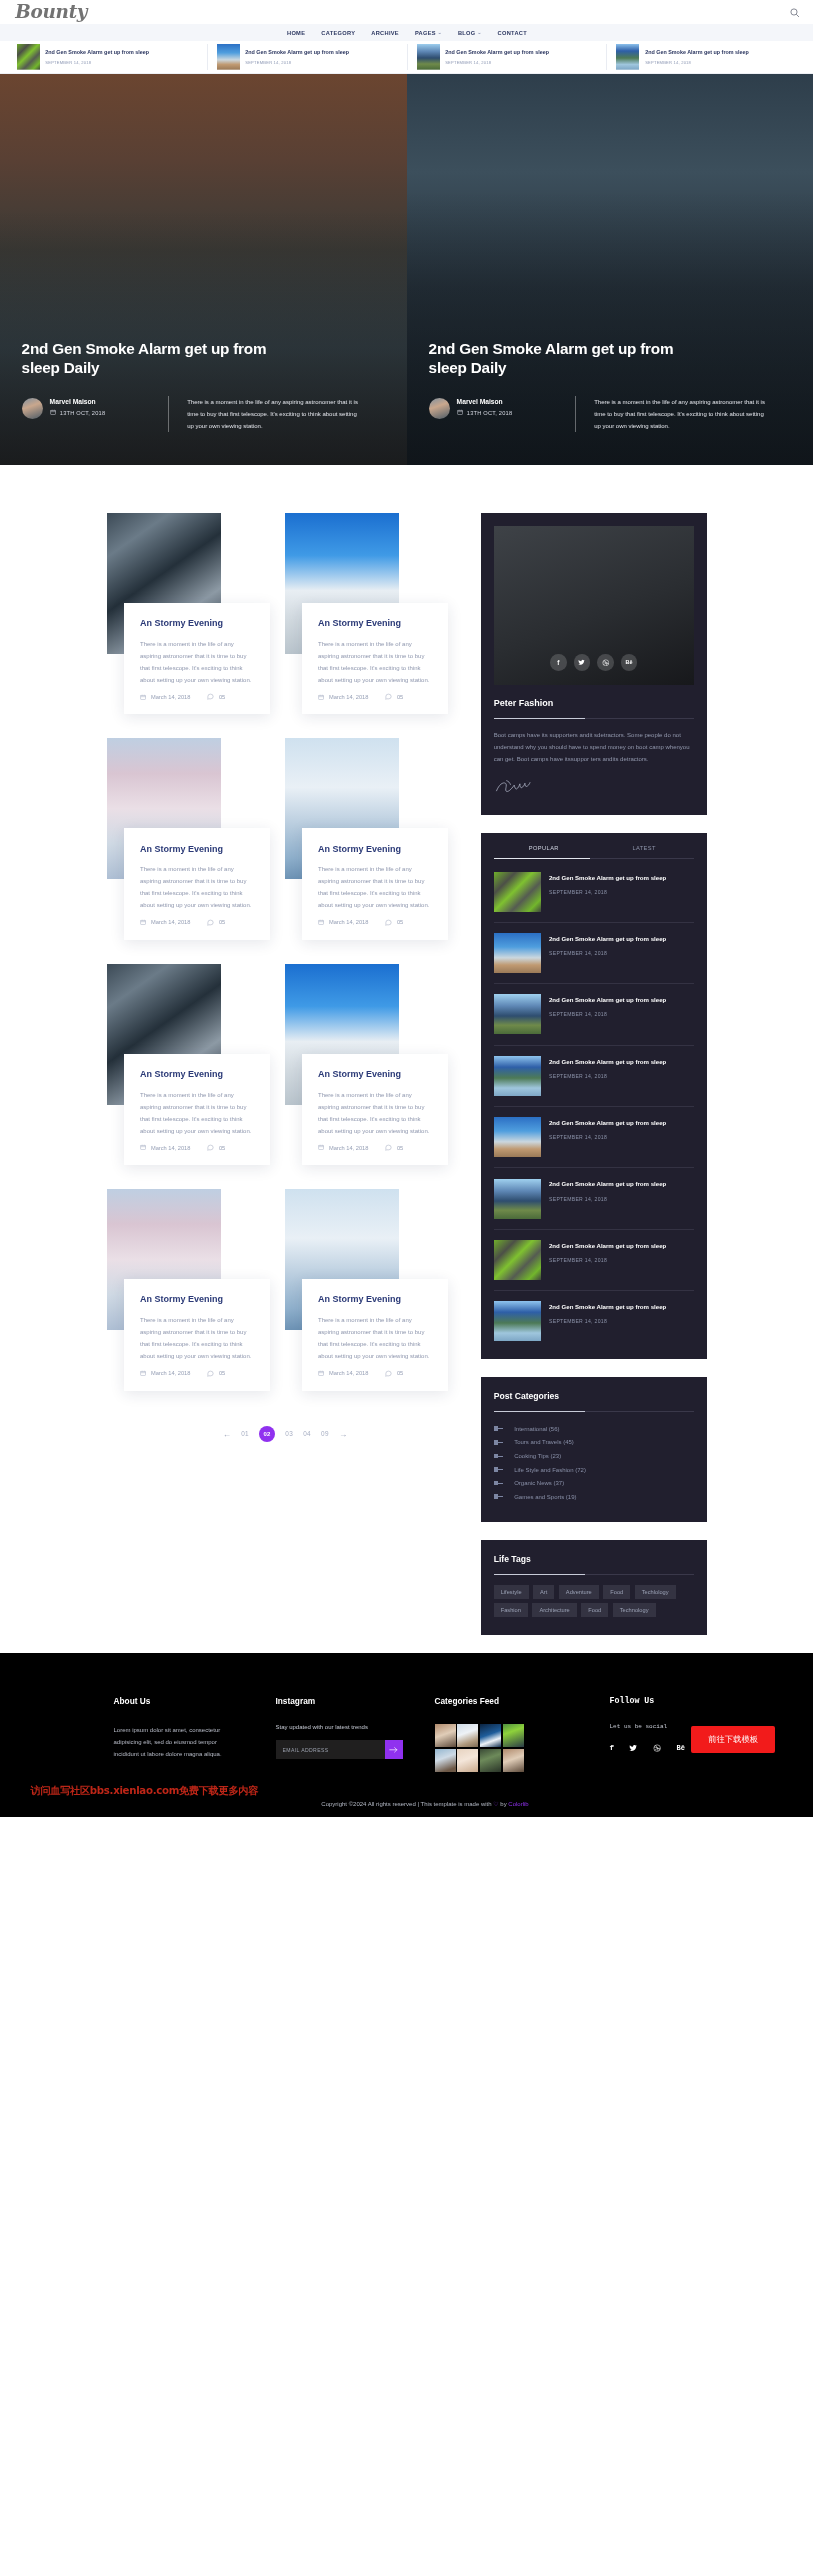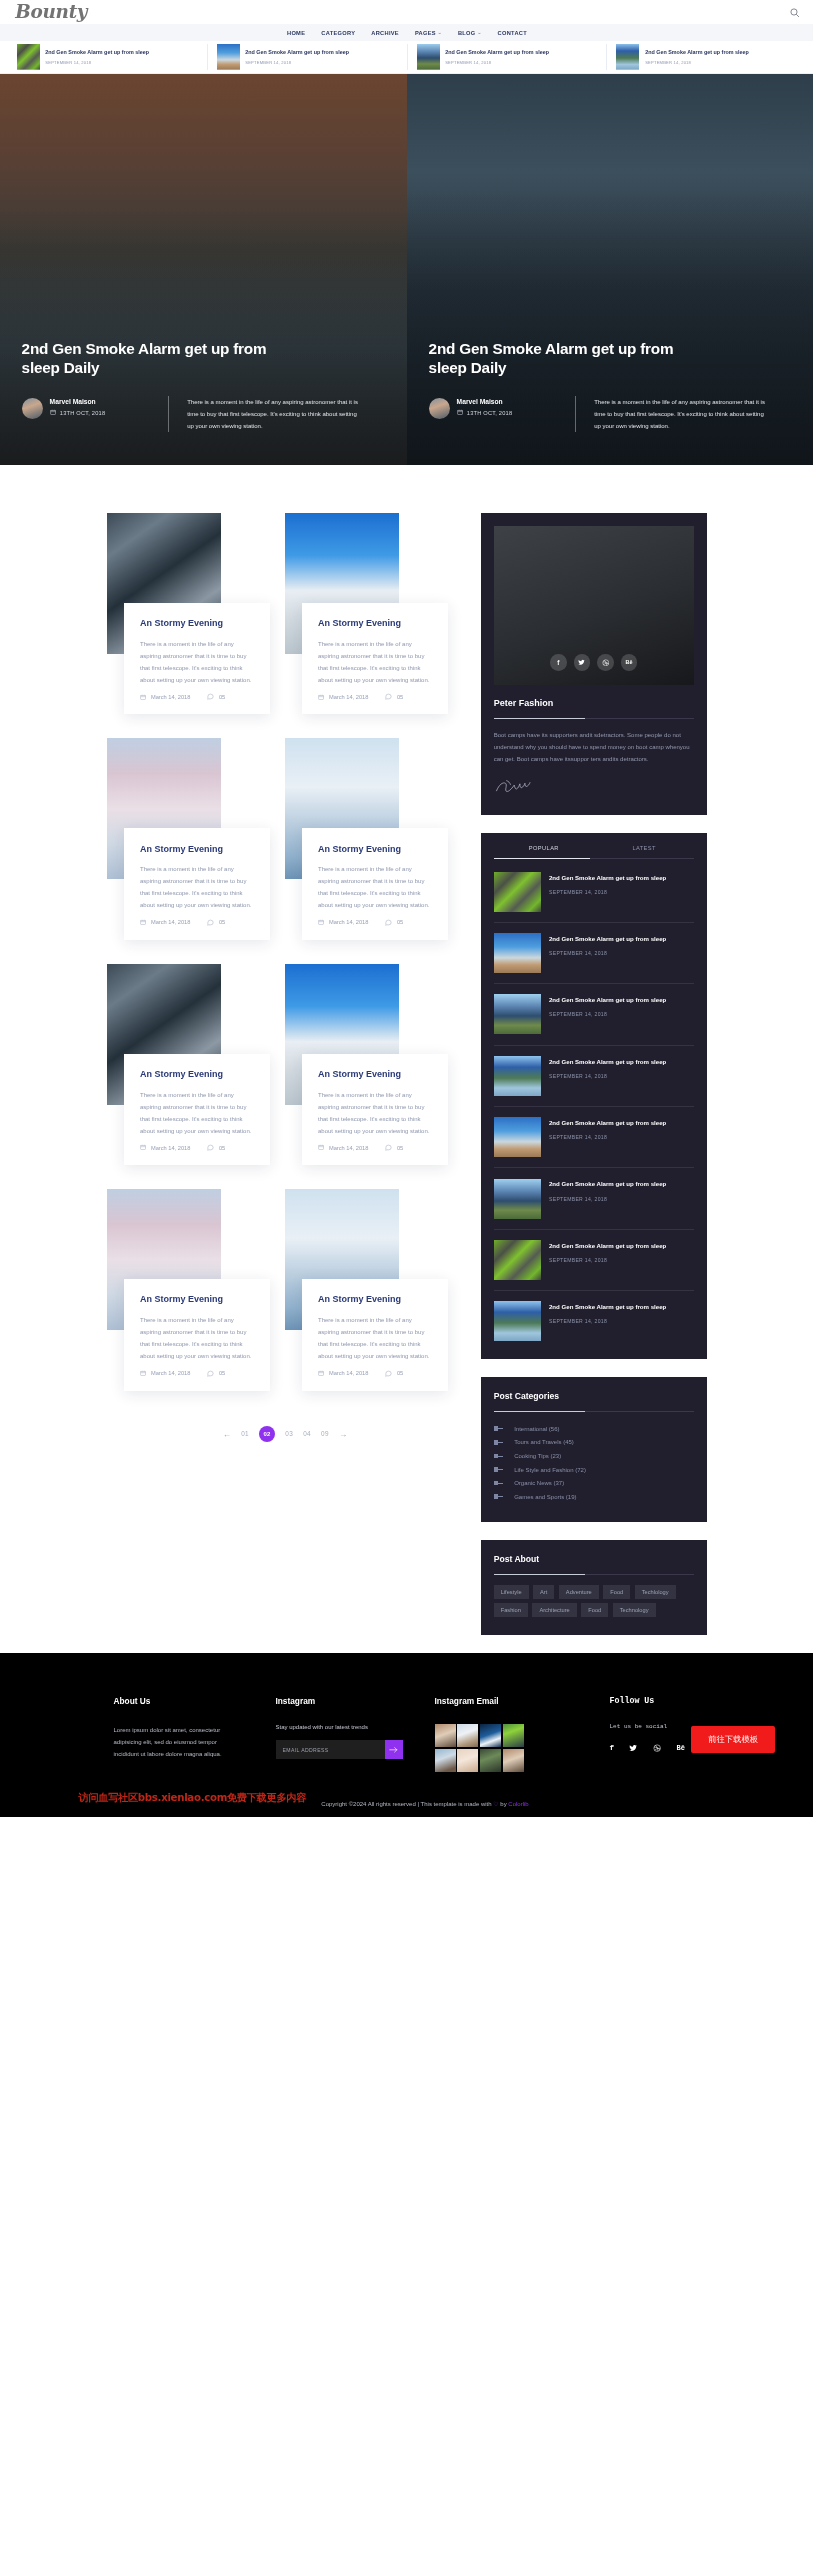--- a/index.html
+++ b/index.html
@@ -202,23 +202,23 @@
   }
   .copyright .heart{ color:#9031ef; }
   .copyright .brand{ color:#9031ef; }
   .dl-btn{
     position:absolute; right:39px; bottom:64px;
     background:#f21b1b; color:#fff; font-size:8.3px;
     padding:8.3px 17px; border-radius:1.9px;
     font-family:"DejaVu Sans", sans-serif;
   }
   .wm{
-    position:absolute; left:30.5px; bottom:12px;
+    position:absolute; left:30.5px; bottom:19px;
     color:#cf2a1a; font-weight:700; font-size:10.2px; opacity:.92;
-    font-family:"DejaVu Sans", sans-serif; letter-spacing:-0.3px;margin-left:48px;
+    font-family:"DejaVu Sans", sans-serif; letter-spacing:-0.3px;
   }
   footer{ position:relative;padding-left:36px; }
   svg{ display:block; }
 </style>
 </head>
 <body>
 
 <div class="header-top">
   <a class="logo">Bounty</a>
   <span class="search-btn">
@@ -699,21 +699,21 @@
             <span class="cat-bullet">
               <span class="cat-sq"></span>
               <span class="cat-dash"></span>
             </span>
             <span style="margin-left:5.1px;">Games and Sports (19)</span>
           </a>
         </div>
     </div>
 
     <div class="widget widget-tags">
-      <div class="widget-heading">Post About</div>
+      <div class="widget-heading">Life Tags</div>
       <div class="wrule"></div>
       <div class="tag-wrap" id="tag-list">
           <a class="tag">Lifestyle</a>
           <a class="tag">Art</a>
           <a class="tag">Adventure</a>
           <a class="tag">Food</a>
           <a class="tag">Techlology</a>
           <a class="tag">Fashion</a>
           <a class="tag">Architecture</a>
           <a class="tag">Food</a>
@@ -740,21 +740,21 @@
         <button class="news-go">
           <svg width="9" height="7.6" viewBox="0 0 24 20" fill="none" stroke="#fff" stroke-width="1.8" stroke-linecap="round">
               <line x1="2" y1="10" x2="21" y2="10"></line>
               <polyline points="15,4 21,10 15,16"></polyline>
             </svg>
         </button>
       </div>
     </div>
 
     <div class="fcol fc3">
-      <div class="fheading">Instagram Email</div>
+      <div class="fheading">Categories Feed</div>
       <div class="insta-grid" id="insta-grid">
           <div class="insta-cell" style="background-image: linear-gradient(160deg, rgb(176, 138, 108) 0%, rgb(224, 205, 184) 45%, rgb(93, 74, 58) 100%);"></div>
           <div class="insta-cell" style="background-image: linear-gradient(160deg, rgb(207, 219, 230) 0%, rgb(238, 242, 246) 40%, rgb(176, 154, 126) 75%, rgb(125, 106, 83) 100%);"></div>
           <div class="insta-cell" style="background-image: linear-gradient(160deg, rgb(11, 35, 64) 0%, rgb(30, 93, 155) 45%, rgb(238, 243, 248) 70%, rgb(18, 49, 82) 100%);"></div>
           <div class="insta-cell" style="background-image: linear-gradient(160deg, rgb(79, 143, 63) 0%, rgb(142, 210, 59) 35%, rgb(43, 60, 70) 100%);"></div>
           <div class="insta-cell" style="background-image: linear-gradient(160deg, rgb(147, 182, 207) 0%, rgb(207, 219, 230) 40%, rgb(109, 88, 70) 85%);"></div>
           <div class="insta-cell" style="background-image: linear-gradient(160deg, rgb(231, 211, 192) 0%, rgb(244, 230, 218) 45%, rgb(201, 169, 140) 100%);"></div>
           <div class="insta-cell" style="background-image: linear-gradient(160deg, rgb(58, 74, 54) 0%, rgb(109, 138, 90) 40%, rgb(42, 52, 40) 100%);"></div>
           <div class="insta-cell" style="background-image: linear-gradient(160deg, rgb(176, 138, 108) 0%, rgb(224, 205, 184) 45%, rgb(93, 74, 58) 100%);"></div>
         </div>

